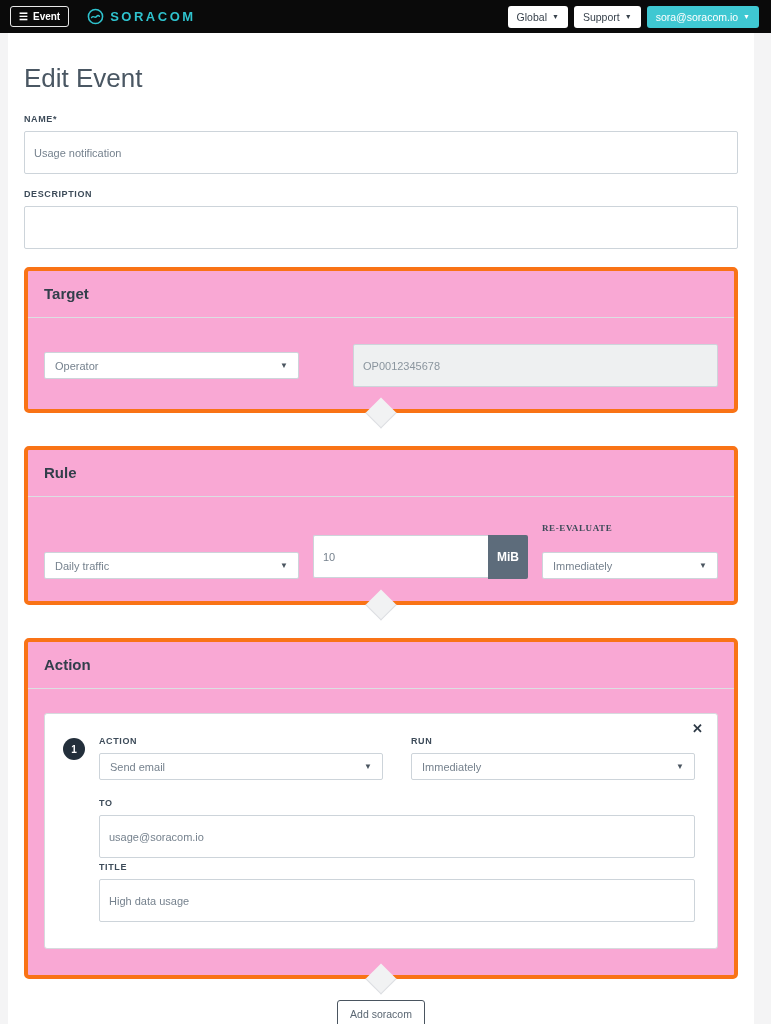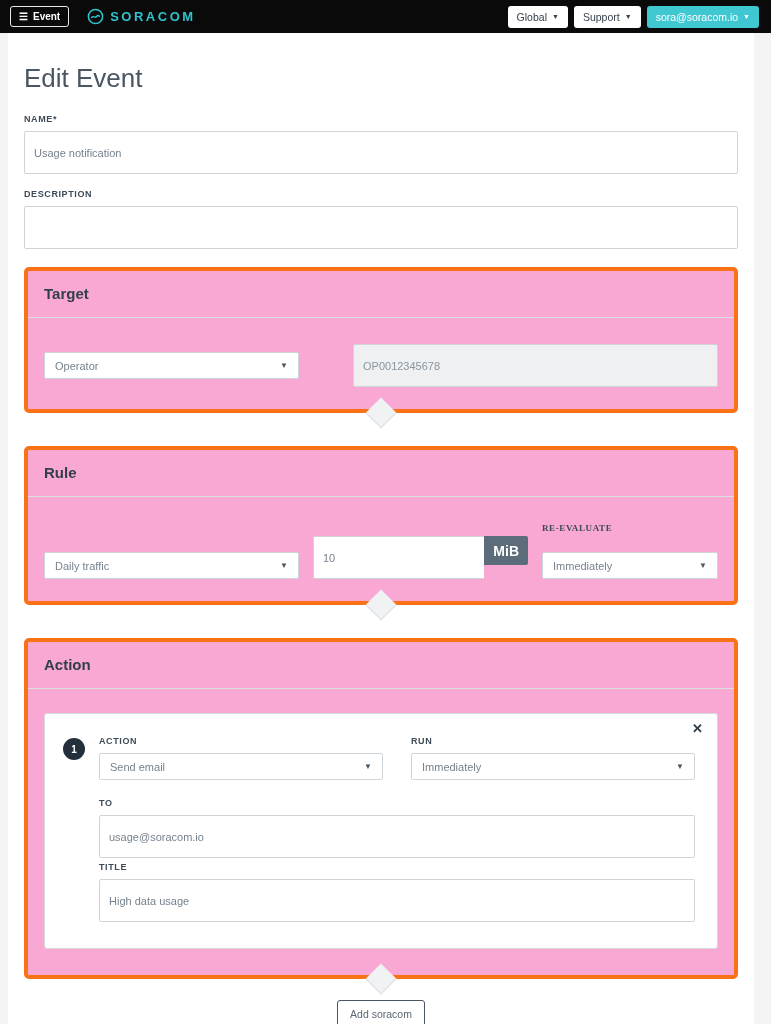--- a/index.html
+++ b/index.html
@@ -83,23 +83,23 @@
 
   .target-row { display: flex; gap: 14px; align-items: center; }
   .target-row .select { width: 255px; flex: 0 0 255px; text-align: right; }
   .target-row .text-input { flex: 1; }
 
   .rule-row { display: flex; gap: 14px; align-items: flex-end; }
   .rule-row .select.rule-type { width: 255px; flex: 0 0 255px; }
   .input-group { flex: 1; display: flex; }
   .input-group .text-input { border-radius: 2px 0 0 2px; border-right: none; }
   .addon {
-    background: #5d6c7b; color: #fff; font-size: 14px; font-weight: bold;
+    background: #5d6c7b; color: #fff; font-size: 12px; font-weight: bold;
     display: flex; align-items: center; justify-content: center;
-    padding: 0 9px; height: 29px; border-radius: 0 2px 2px 0;
+    padding: 0 9px; height: 44px; border-radius: 0 2px 2px 0;
   }
   .reeval-col { width: 176px; flex: 0 0 176px; }
   .reeval-col .field-label { margin-bottom: 19px; font-family: Liberation Serif, serif; }
 
   
   .connector { position: relative; height: 15px; }
   .connector .diamond {
     position: absolute; left: 50%; top: -11px;
     width: 22px; height: 22px;
     transform: translateX(-50%) rotate(45deg);

